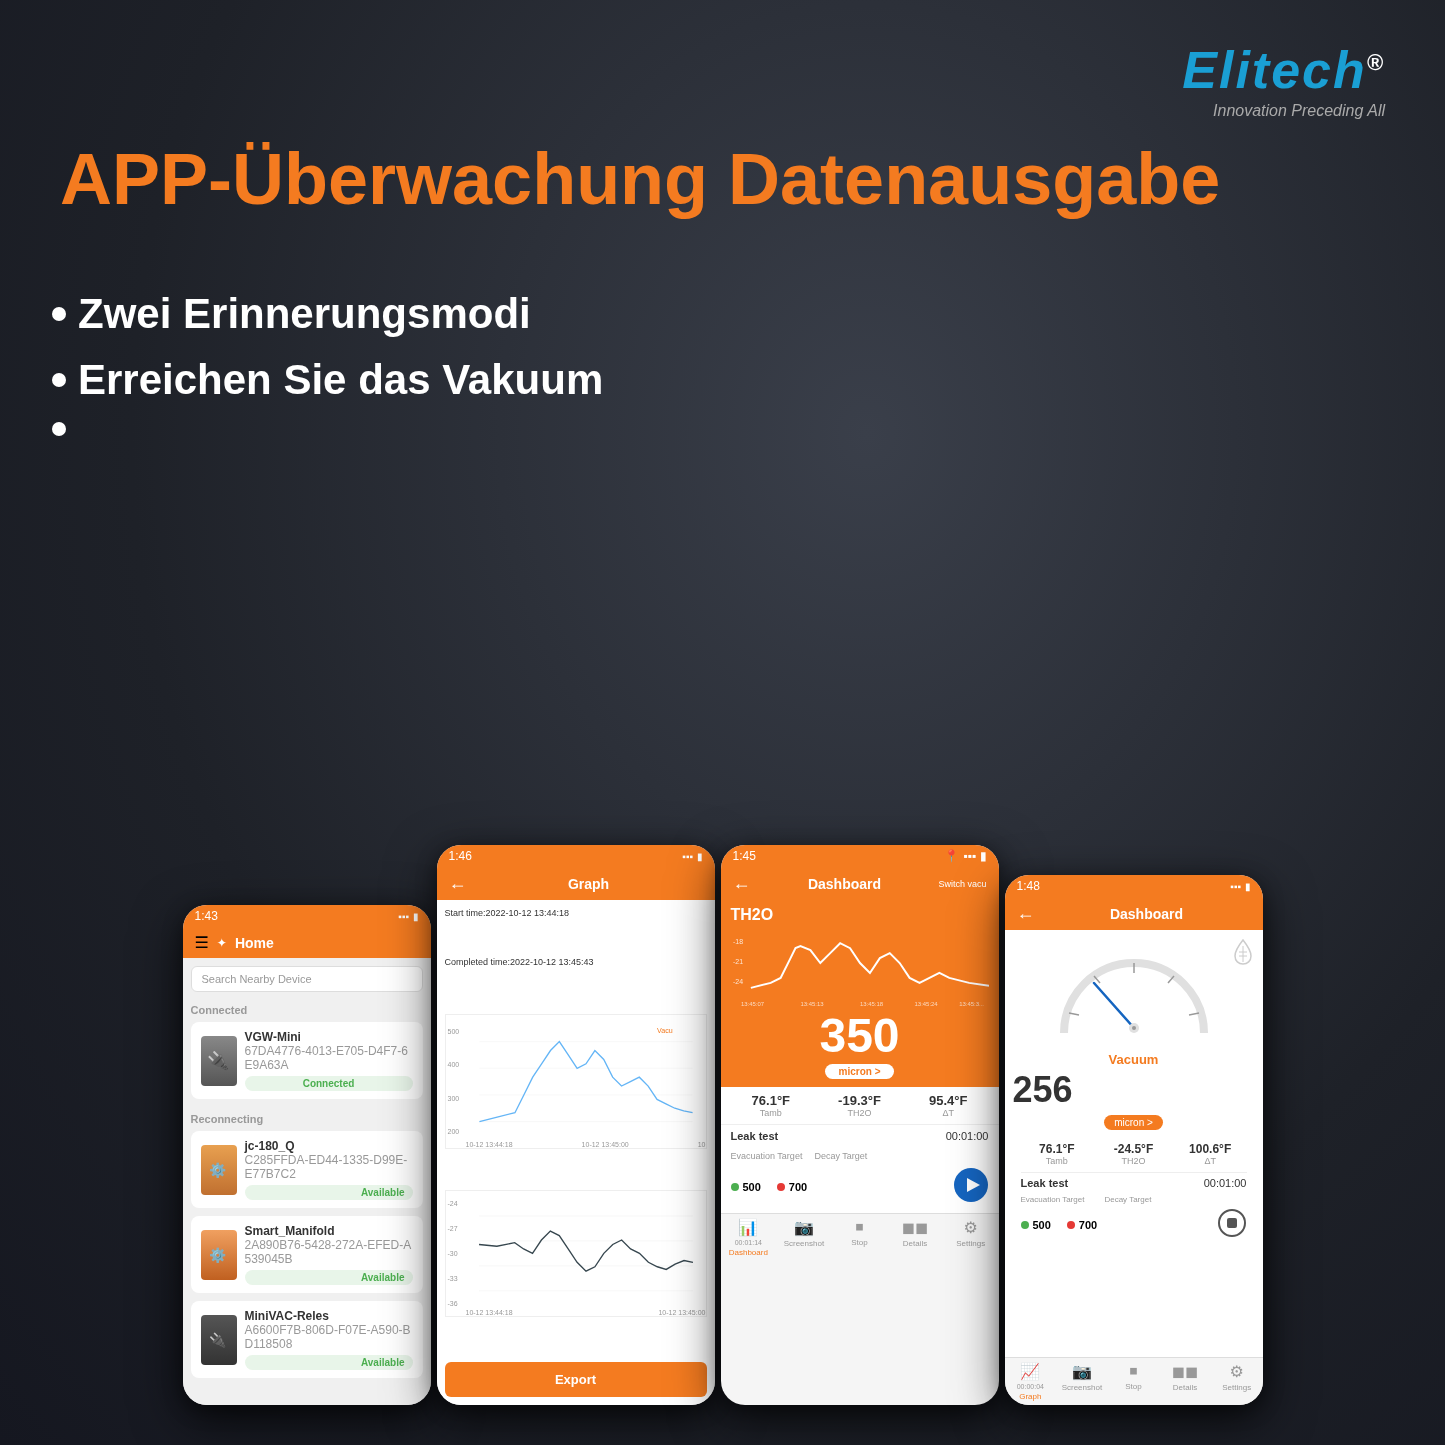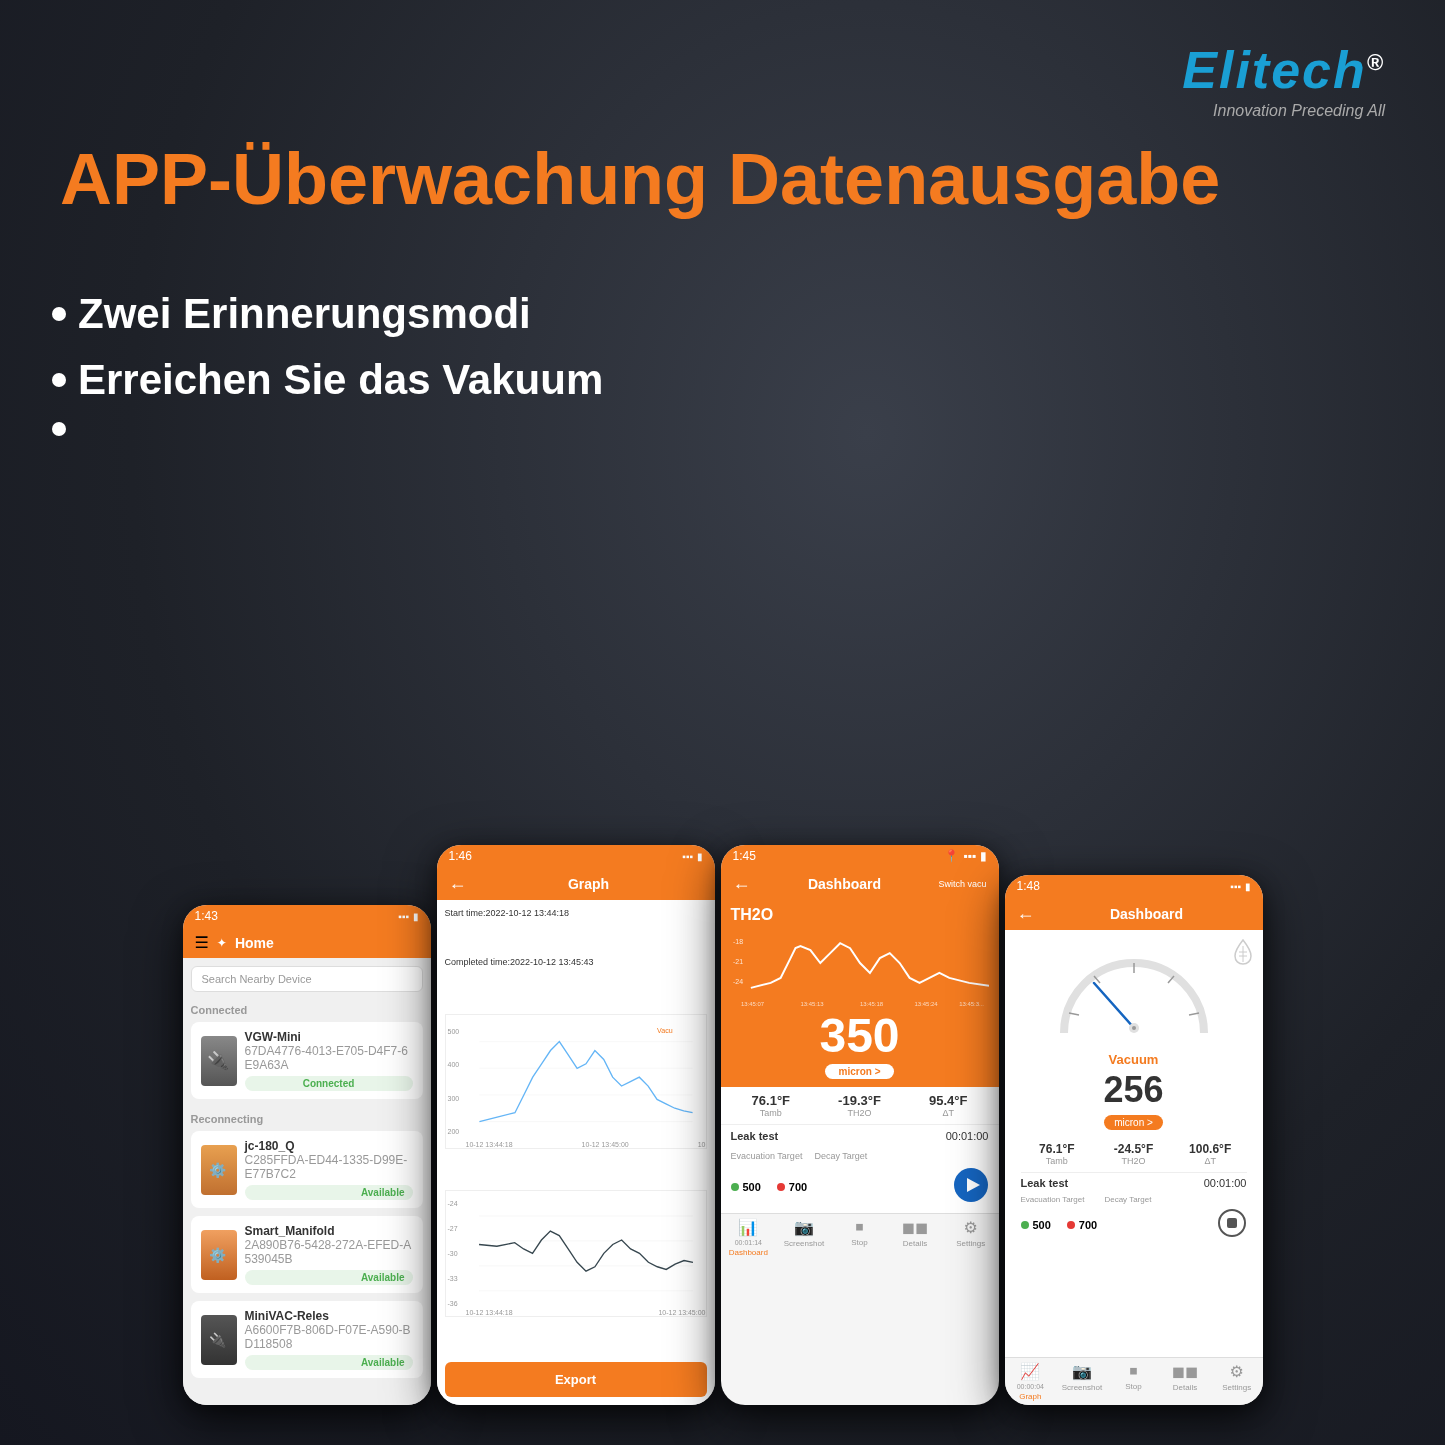--- a/index.html
+++ b/index.html
@@ -190,21 +190,20 @@
       gap: 2px;
     }
     .nav-item.active { color: #f47b20; }
     .nav-icon { font-size: 16px; }
     .nav-timer { font-size: 7px; color: #999; }
 
     .vacuum-val {
       font-size: 36px;
       font-weight: 900;
       color: #333;
-      text-align: center;
     }
     .micron-orange {
       background: #f47b20;
       color: #fff;
       border-radius: 10px;
       font-size: 10px;
       padding: 2px 10px;
       text-align: center;
       width: fit-content;
       margin: 0 auto 8px;

